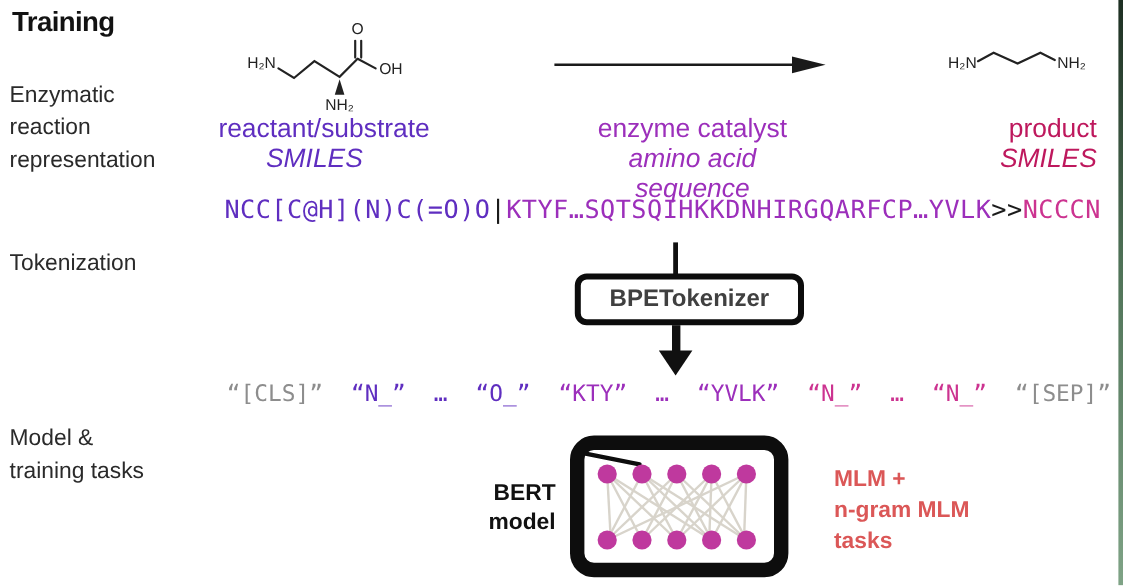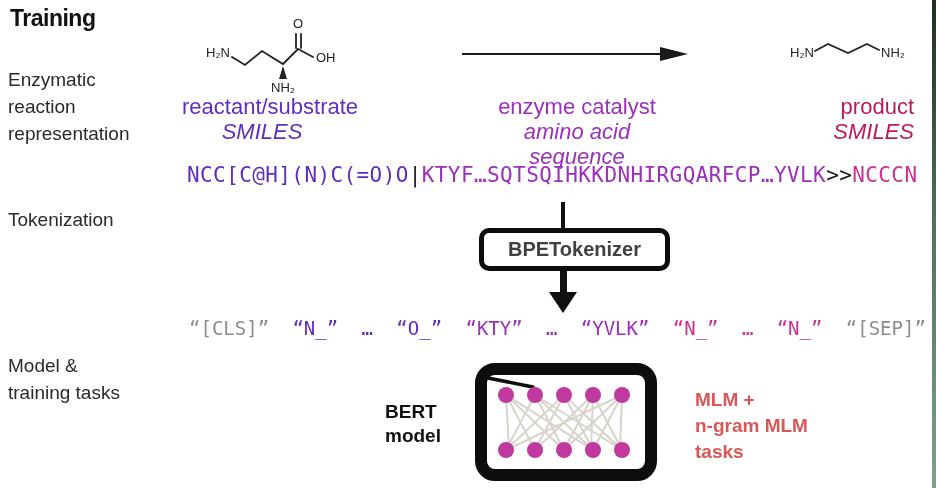--- a/index.html
+++ b/index.html
@@ -55,21 +55,21 @@
   }
 
   
   #token-row {
     left:189px; top:317px; width:737px; display:flex;
     justify-content:space-between; align-items:flex-start;
     font-family:"DejaVu Sans Mono", monospace; font-size:19px; white-space:nowrap;
   }
 
   
-  #bert-label { left:385px; top:400px; width:78px; text-align:left;
+  #bert-label { left:385px; top:400px; width:78px; text-align:right;
     font-size:19px; font-weight:bold; line-height:24px; color:#111; }
   #mlm-label { left:695px; top:387px; font-size:19px; font-weight:bold;
     line-height:26px; color:#db5757; }
   .net-node { fill:#bf399e; }
   .net-edge { stroke:#d8d4cb; stroke-width:2; }
   .frame { fill:#ffffff; stroke:#0d0d0d; stroke-width:12; }
 
   #right-edge-line { right:0; top:0; width:4px; height:100%;
     background:linear-gradient(180deg,#1d2f22 0%, #4f7257 45%, #7fa386 100%); }
 </style>

